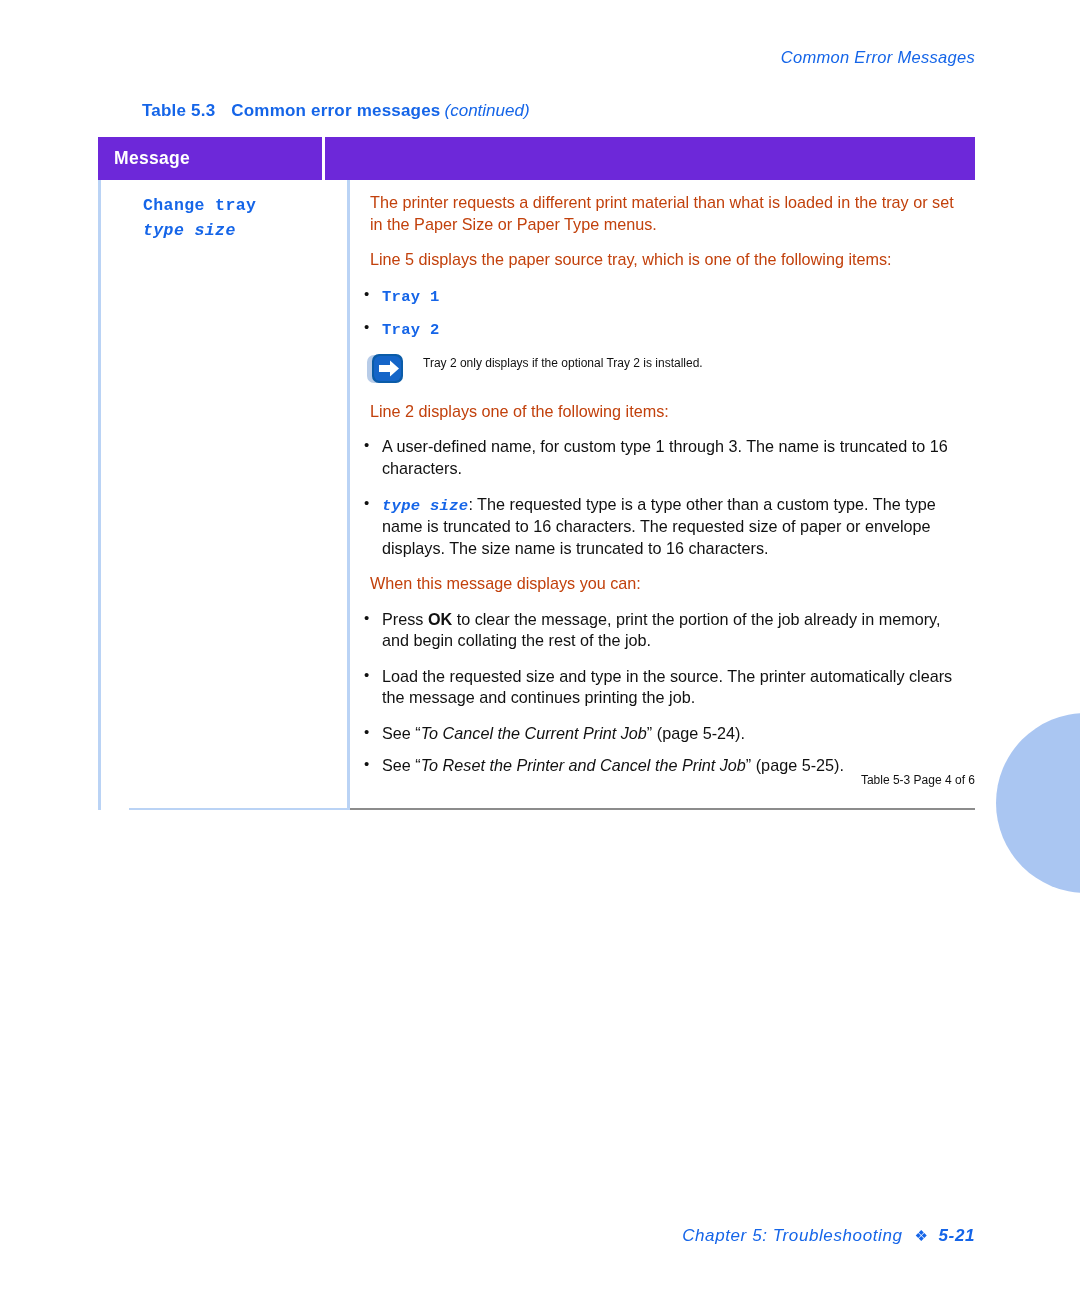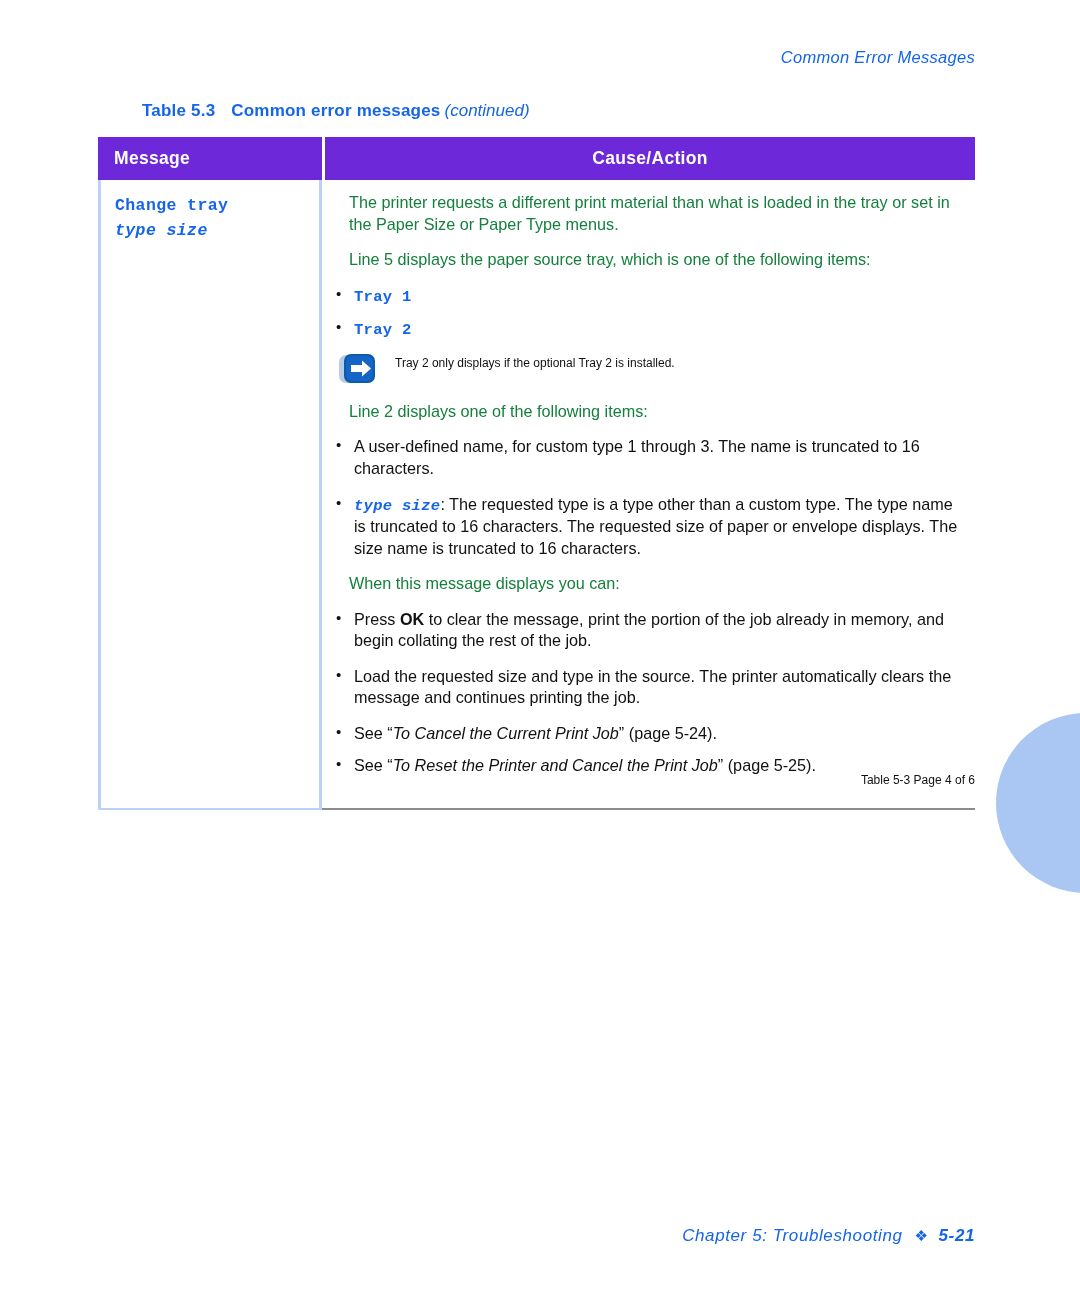--- a/index.html
+++ b/index.html
@@ -96,20 +96,21 @@
     flex: 0 0 auto;
   }
   .th-cause {
     flex: 1;
     justify-content: center;
   }
 
   .tbody {
     display: flex;
     border-left: 3px solid #BAD3F5;
+    padding-left: 28px;
   }
   .td-message {
     width: 221px;
     box-sizing: border-box;
     border-bottom: 2px solid #BAD3F5;
     border-right: 3px solid #BAD3F5;
     padding: 13px 10px 0 14px;
     min-height: 630px;
   }
   .td-cause {
@@ -130,22 +131,22 @@
   }
   .msgcode .ital {
     font-style: italic;
     display: block;
   }
 
   
   .p {
     font-size: 16.2px;
     line-height: 1.33;
-    margin: 0 0 14px 15px;
-    color: #15803d;
+    margin: 0 0 14px 8px;
+    color: #c2410c;
   }
   .p:last-child { margin-bottom: 0; }
 
   .bullet {
     position: relative;
     font-size: 16.2px;
     line-height: 1.33;
     margin: 0 0 14px 0;
     padding-left: 20px;
     color: #111111;
@@ -233,21 +234,20 @@
   <span class="cap-num">Table 5.3</span><span class="cap-title">Common error messages</span><span class="cap-cont">(continued)</span>
 </div>
 
 <div class="deco-circle"></div>
 
 <div class="doc-table">
 
   <div class="thead">
     <div class="th th-message">Message</div>
     <div class="th-divider"></div>
-    <div class="th th-cause">Cause/Action</div>
   </div>
 
   <div class="tbody">
 
     <div class="td-message">
       <div class="msgcode">
         <span>Change tray</span>
         <span class="ital">type size</span>
       </div>
     </div>

